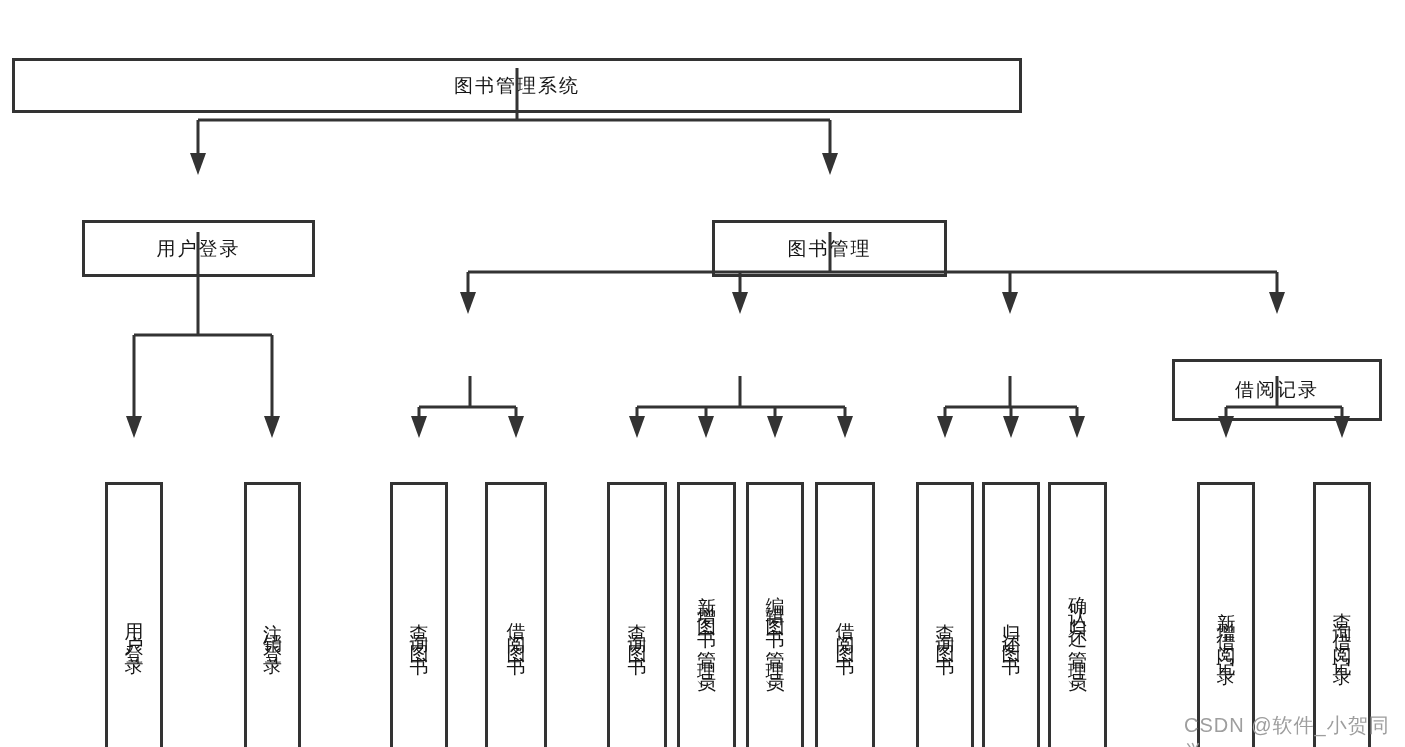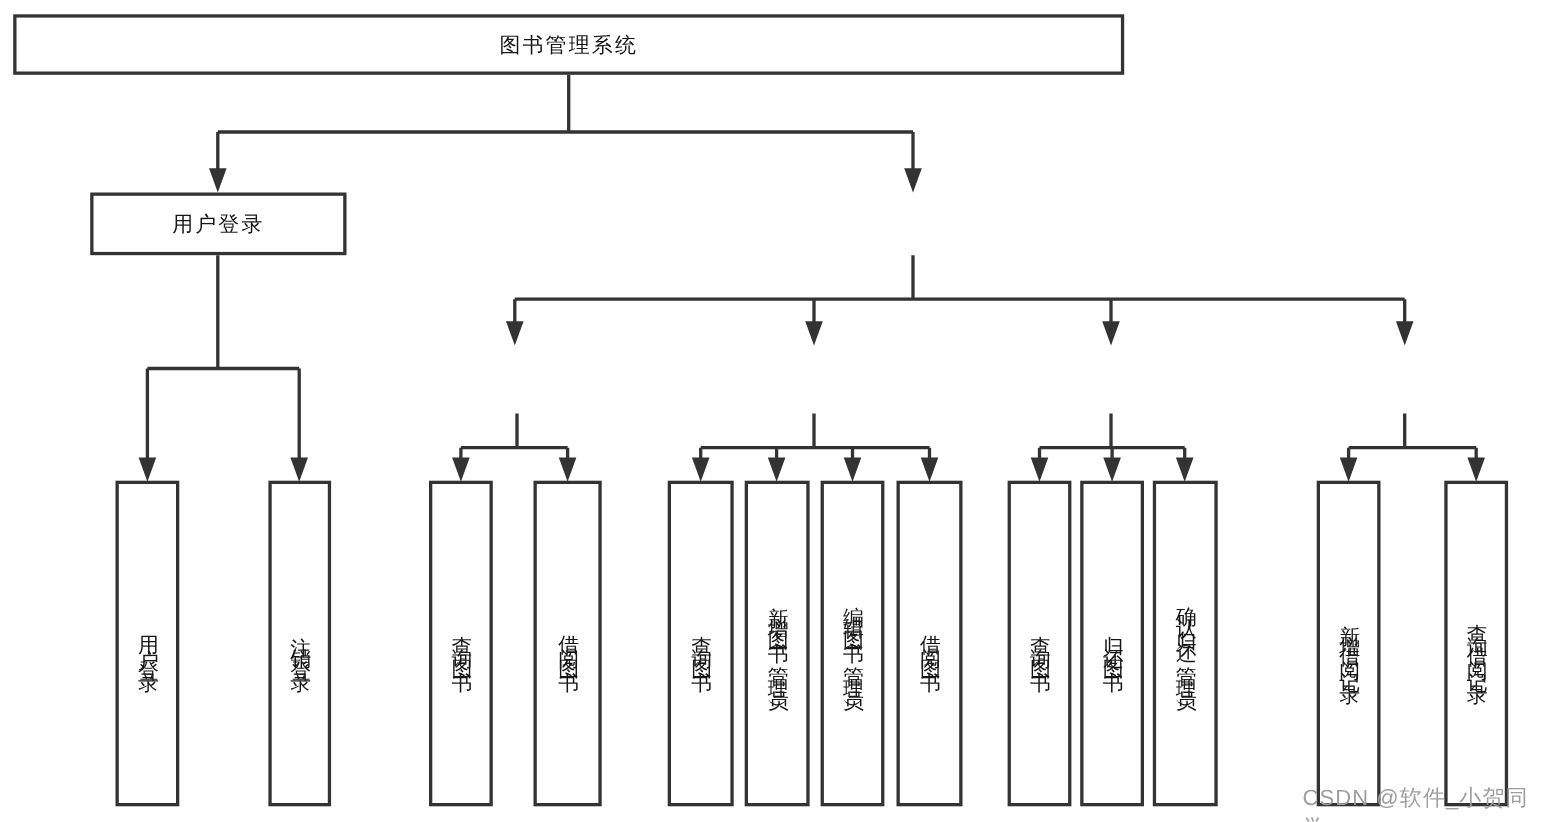--- a/index.html
+++ b/index.html
@@ -18,20 +18,21 @@
     background:#ffffff;
     border:3px solid #333333;
     box-sizing:border-box;
     display:flex;
     align-items:center;
     justify-content:center;
     color:#161616;
     font-size:19px;
     z-index:1;
     white-space:nowrap;
+    margin-top:45px;
   }
   .node.h{letter-spacing:2px;}
   .node.v{
     writing-mode:vertical-rl;
     text-orientation:mixed;
     letter-spacing:11px;
     line-height:1.05;
   }
   #watermark{
     position:absolute;
@@ -75,21 +76,23 @@
       <polygon points="1003,416 1019,416 1011,438"></polygon>
       <polygon points="1069,416 1085,416 1077,438"></polygon>
       <polygon points="1218,416 1234,416 1226,438"></polygon>
       <polygon points="1334,416 1350,416 1342,438"></polygon>
     </g>
   </svg>
 
   <div class="node h" style="left:12px;top:13px;width:1010px;height:55px">图书管理系统</div>
 
   <div class="node h" style="left:82px;top:175px;width:233px;height:57px">用户登录</div>
+  <div class="node h" style="left:712px;top:175px;width:235px;height:57px">图书管理</div>
 
+  <div class="node h" style="left:1172px;top:314px;width:210px;height:62px">借阅记录</div>
 
   <div class="node v" style="left:105px;top:437px;width:58px;height:296px">用户登录</div>
   <div class="node v" style="left:244px;top:437px;width:57px;height:296px">注销登录</div>
 
   <div class="node v" style="left:390px;top:437px;width:58px;height:296px">查询图书</div>
   <div class="node v" style="left:485px;top:437px;width:62px;height:296px">借阅图书</div>
 
   <div class="node v" style="left:607px;top:437px;width:60px;height:296px">查询图书</div>
   <div class="node v" style="left:677px;top:437px;width:59px;height:296px">新增图书（管理员）</div>
   <div class="node v" style="left:746px;top:437px;width:58px;height:296px">编辑图书（管理员）</div>

